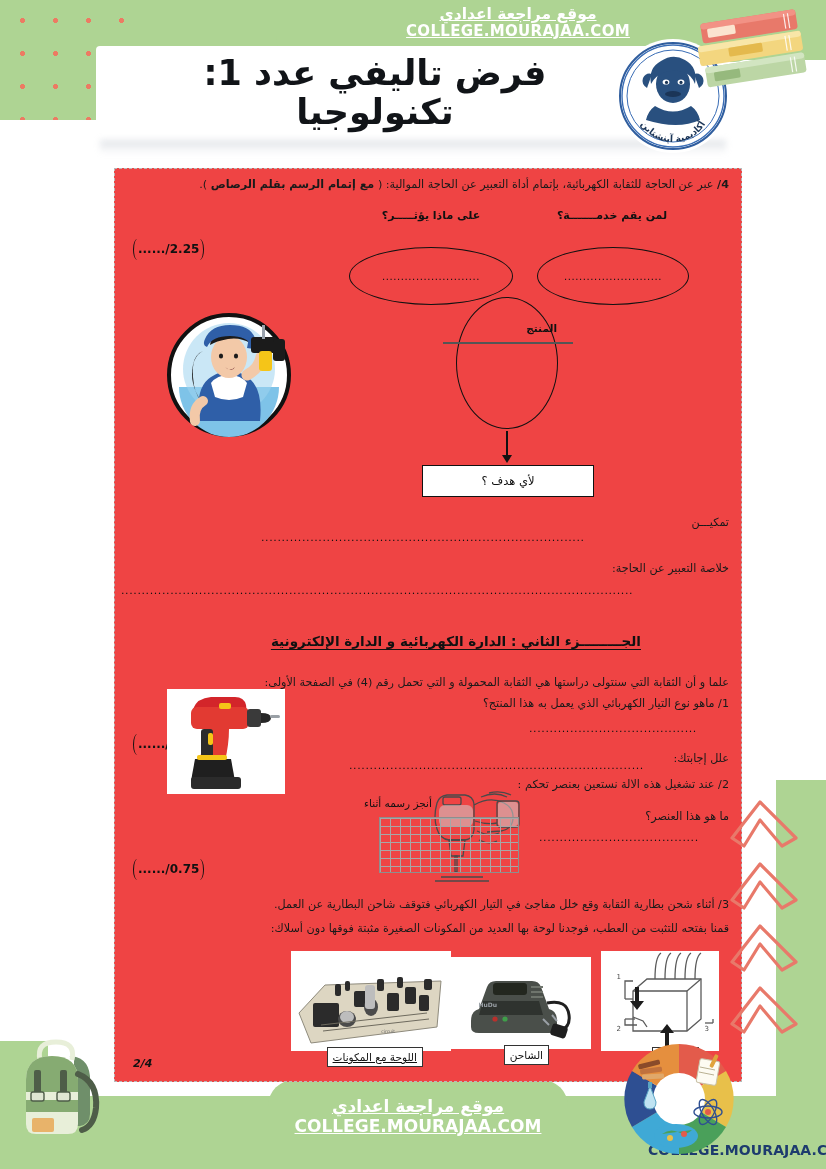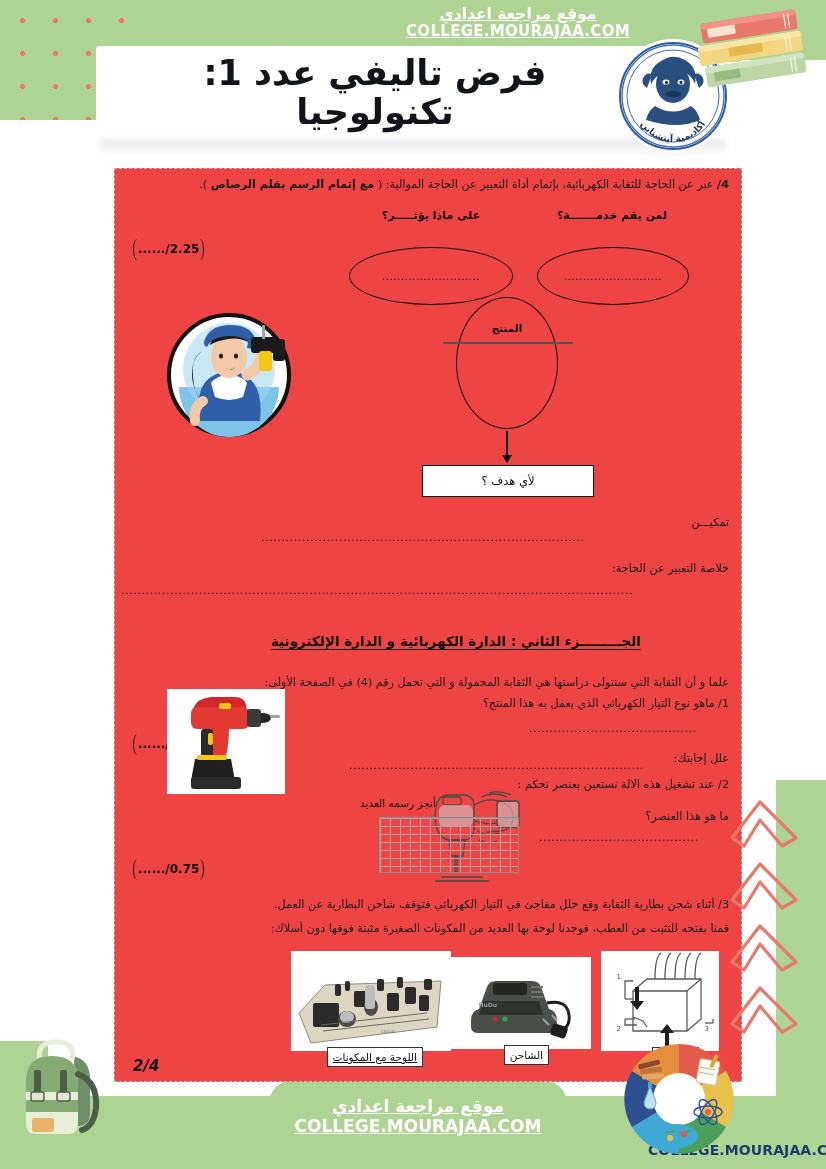--- a/index.html
+++ b/index.html
@@ -207,21 +207,21 @@
     border-radius: 50%;
     display: flex; align-items: center; justify-content: center;
   }
   .ellipse .dots {
     font-size: 10px; letter-spacing: .6px; color: #111; direction: ltr;
   }
   .center-oval {
     position: absolute;
     border: 1.8px solid #111;
     border-radius: 50%;
-    text-align: center;
+    text-align: right;
   }
   .center-oval .prod-title {
     position: absolute; left: 0; top: 24px; width: 100%;
     font-size: 10.5px; font-weight: bold; color: #111;
   }
   .center-oval .prod-rule {
     position: absolute; left: -14px; top: 44px; width: 130px;
     border-top: 2px solid #555;
   }
   .center-oval .prod-desc {
@@ -270,21 +270,21 @@
   .photo-frame { position: absolute; overflow: hidden; background:#fff; }
   .photo-caption {
     position: absolute;
     border: 1.2px solid #333; background: #fff;
     font-size: 10.5px; color: #111;
     text-align: center; padding: 3px 5px;
     white-space: nowrap;
   }
   .page-num {
     position: absolute;
-    font-size: 15px; font-weight: bold; font-style: italic;
+    font-size: 11px; font-weight: bold; font-style: italic;
     color: #111; direction: ltr;
   }
   .drill-img { position: absolute; }
 </style>
 </head>
 <body>
 
 <div id="page">
 
   <div class="top-green-band"></div>
@@ -487,21 +487,21 @@
             <path d="M62 6 q14 -6 26 0"></path>
             <path d="M70 2 q12 -3 22 2"></path>
           </g>
           <g fill="#cfcfcf" opacity=".55">
             <rect x="20" y="14" width="34" height="22" rx="6"></rect>
             <rect x="79" y="11" width="20" height="24" rx="3"></rect>
           </g>
         </svg>
       </div>
 
-      <div class="grid-caption" style="right:278px; top:628px; width:130px;">أنجز رسمه العديد</div>
+      <div class="grid-caption" style="right:278px; top:628px; width:130px;">أنجز رسمه أثناء</div>
       <div class="graph-grid" style="right:222px; top:648px; width:140px; height:56px; background-size:10px 8px;"></div>
 
       <div class="q-line" style="right:12px; top:728px;">3/ أثناء شحن بطارية الثقابة وقع خلل مفاجئ في التيار الكهربائي فتوقف شاحن البطارية عن العمل.</div>
       <div class="q-line" style="right:12px; top:752px;">قمنا بفتحه للتثبت من العطب، فوجدنا لوحة بها العديد من المكونات الصغيرة مثبتة فوقها دون أسلاك:</div>
 
       <div class="photo-frame" style="right:290px; top:782px; width:160px; height:100px;">
         <svg width="160" height="100" viewBox="0 0 160 100" aria-hidden="true">
           <rect width="160" height="100" fill="#ffffff"></rect>
           <path d="M8 62 L34 34 L150 30 L146 76 L20 92 Z" fill="#ddd6c2" stroke="#8e8a7c"></path>
           <g fill="#2b2b2b">

